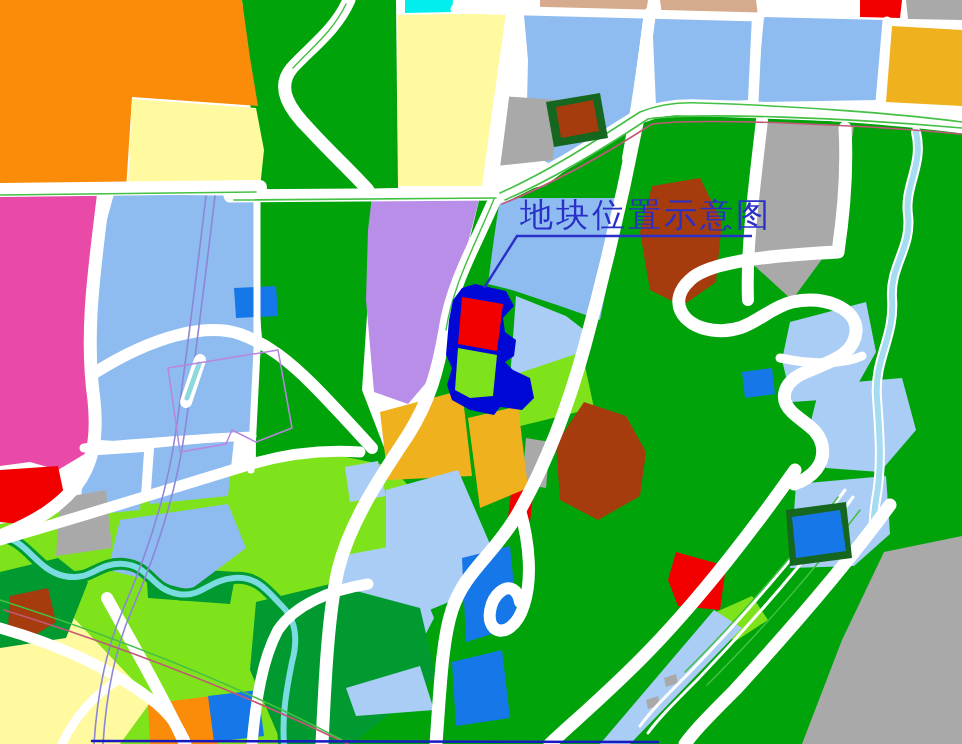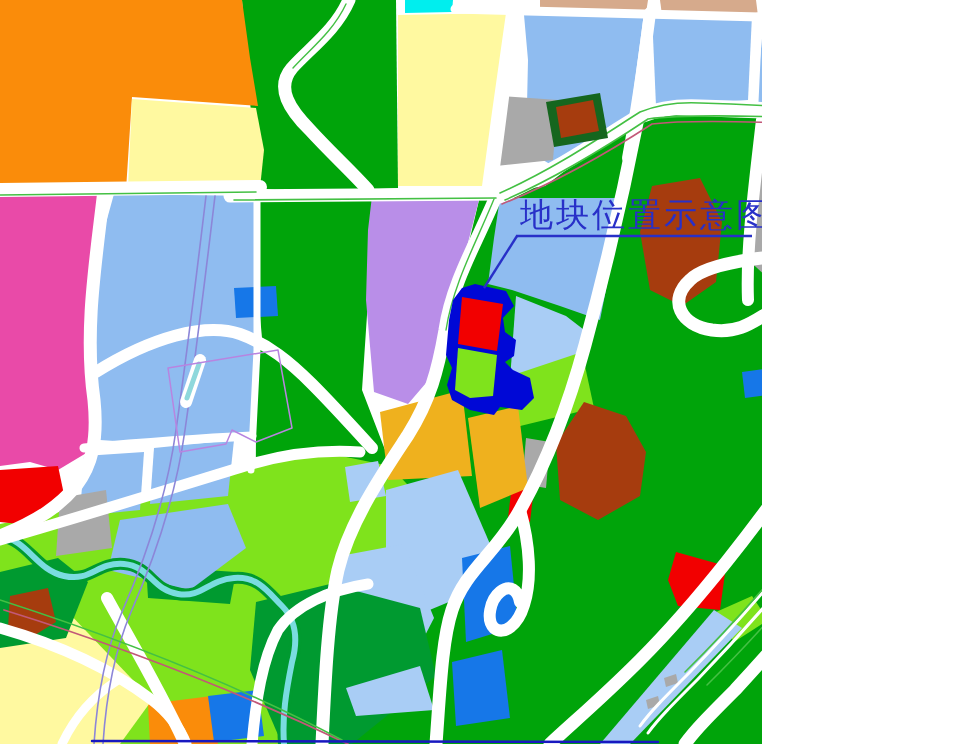--- a/index.html
+++ b/index.html
@@ -1,16 +1,16 @@
 <!DOCTYPE html>
 <html><head>
 <meta charset="utf-8">
 <style>
   html,body{margin:0;padding:0;background:#ffffff;}
-  #map-viewport{position:relative;width:762px;height:744px;overflow:hidden;background:#fdba74;
+  #map-viewport{position:relative;width:962px;height:744px;overflow:hidden;background:#fdba74;
     font-family:"DejaVu Sans",sans-serif;}
   #map-svg{display:block;}
   #map-title{font-family:"DejaVu Sans","Liberation Sans",sans-serif;font-size:33px;letter-spacing:3px;}
   polygon,path{shape-rendering:geometricPrecision;}
 </style>
 </head>
 <body>
 
 <div id="map-viewport">
   <svg id="map-svg" width="962" height="744" viewBox="0 0 962 744" xmlns="http://www.w3.org/2000/svg">

